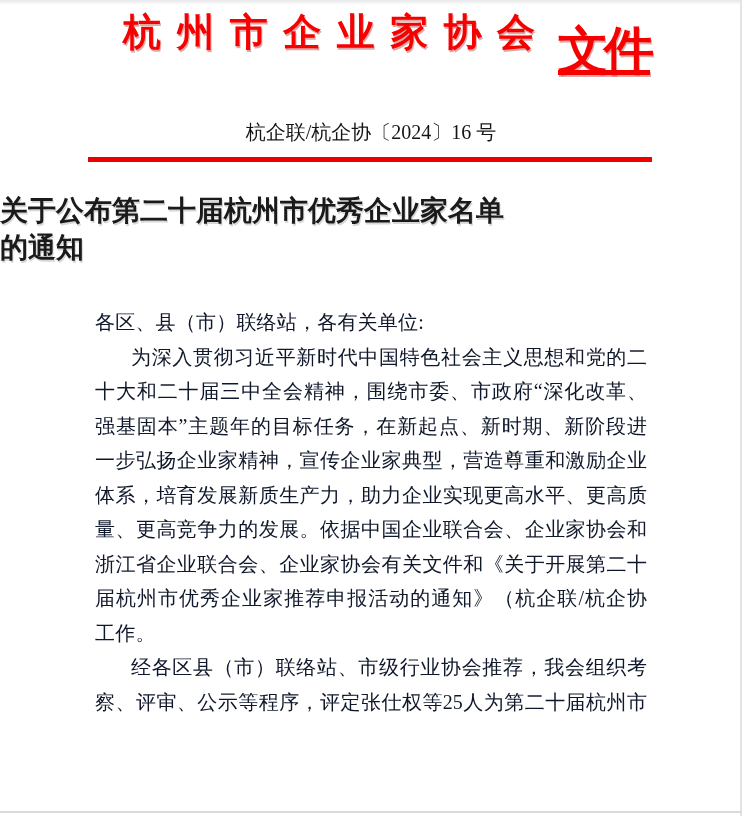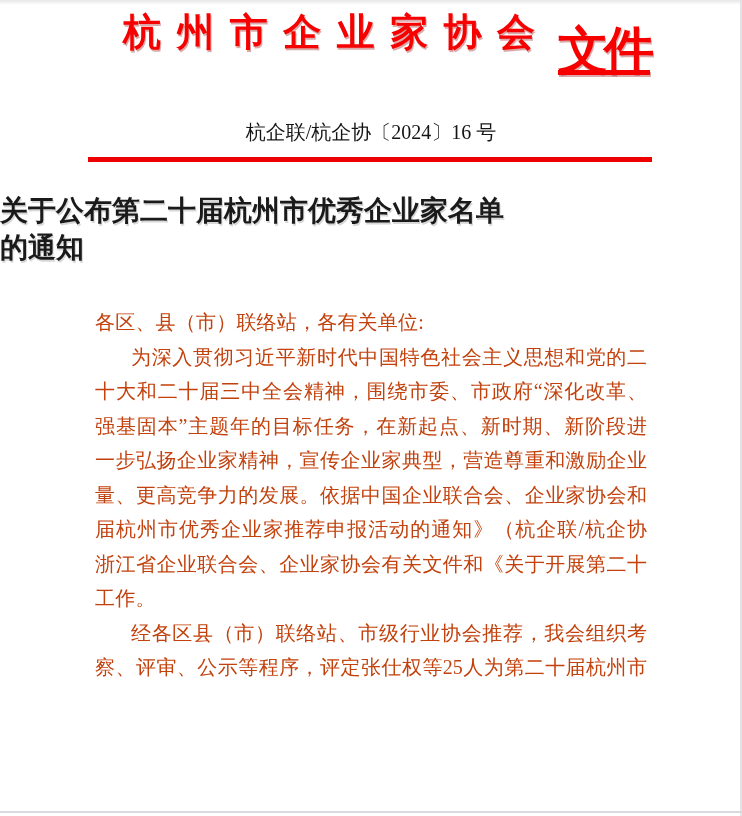--- a/index.html
+++ b/index.html
@@ -88,21 +88,21 @@
     color: #1a1a1a;
     line-height: 37px;
     text-shadow: 1px 2px 0 rgba(100, 100, 100, 0.25);
   }
   .doc-body {
     position: absolute;
     left: 95px;
     top: 305px;
     width: 552px;
     font-size: 20px;
-    color: #c2410c;
+    color: #0f172a;
   }
   .body-line {
     height: 34.5px;
     line-height: 34.5px;
     white-space: nowrap;
     letter-spacing: 0.2px;
   }
   .body-line.stretch {
     white-space: normal;
     text-align: justify;
@@ -133,23 +133,24 @@
     <div>关于公布第二十届杭州市优秀企业家名单</div>
     <div>的通知</div>
   </div>
 
   <div class="doc-body">
       <div class="body-line">各区、县（市）联络站，各有关单位:</div>
       <div class="body-line stretch indent">为深入贯彻习近平新时代中国特色社会主义思想和党的二</div>
       <div class="body-line stretch">十大和二十届三中全会精神，围绕市委、市政府“深化改革、</div>
       <div class="body-line stretch">强基固本”主题年的目标任务，在新起点、新时期、新阶段进</div>
       <div class="body-line stretch">一步弘扬企业家精神，宣传企业家典型，营造尊重和激励企业</div>
+      <div class="body-line stretch">体系，培育发展新质生产力，助力企业实现更高水平、更高质</div>
       <div class="body-line stretch">量、更高竞争力的发展。依据中国企业联合会、企业家协会和</div>
+      <div class="body-line stretch">浙江省企业联合会、企业家协会有关文件和《关于开展第二十</div>
       <div class="body-line stretch">届杭州市优秀企业家推荐申报活动的通知》（杭企联/杭企协</div>
-      <div class="body-line stretch">浙江省企业联合会、企业家协会有关文件和《关于开展第二十</div>
       <div class="body-line">工作。</div>
       <div class="body-line stretch indent">经各区县（市）联络站、市级行业协会推荐，我会组织考</div>
       <div class="body-line stretch">察、评审、公示等程序，评定张仕权等25人为第二十届杭州市</div>
     </div>
 
   <div class="right-edge"></div>
   <div class="bottom-edge"></div>
 </div>
 
 </body></html>

